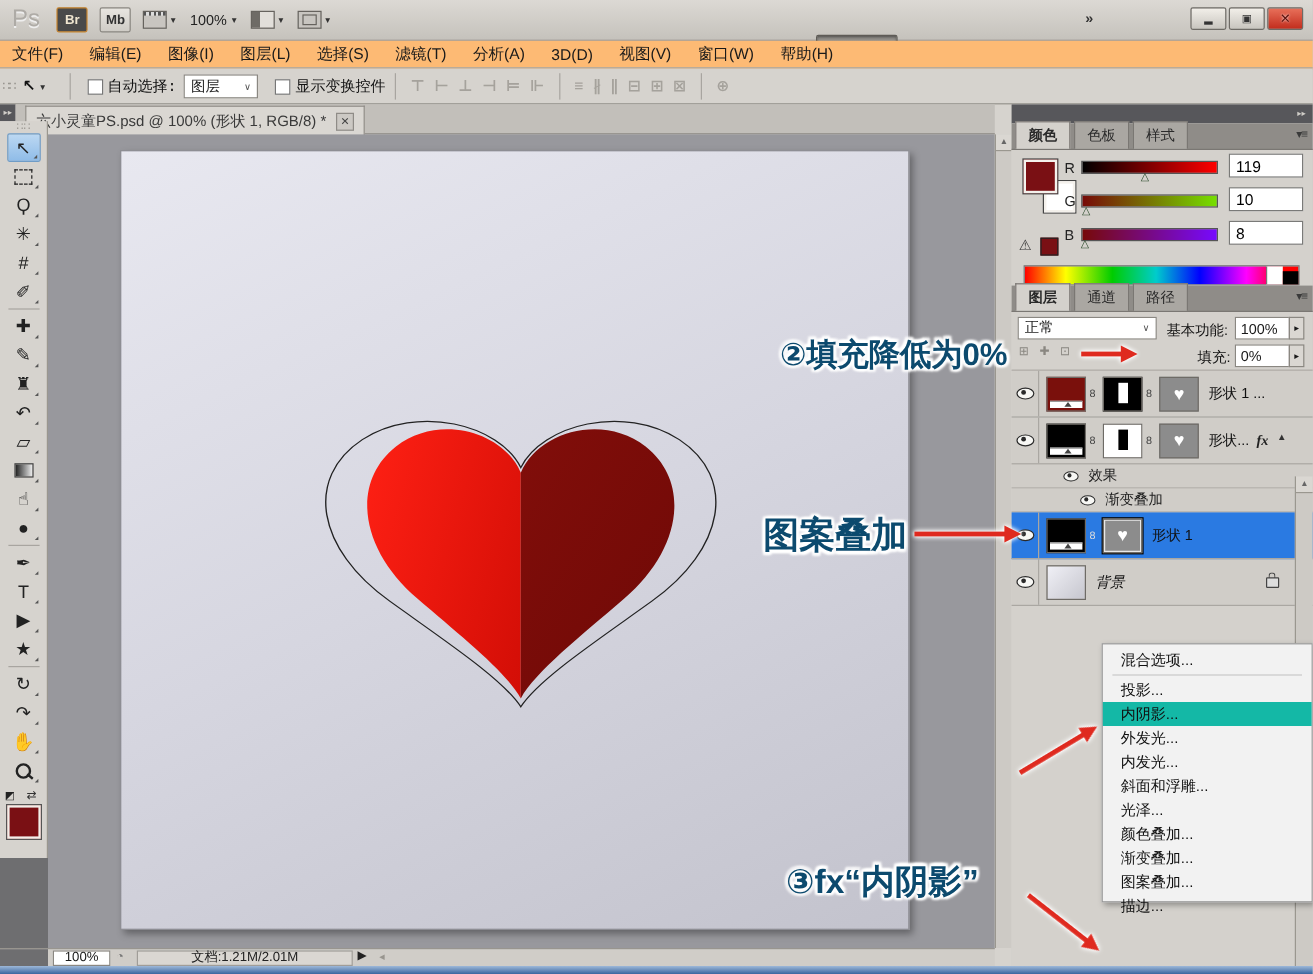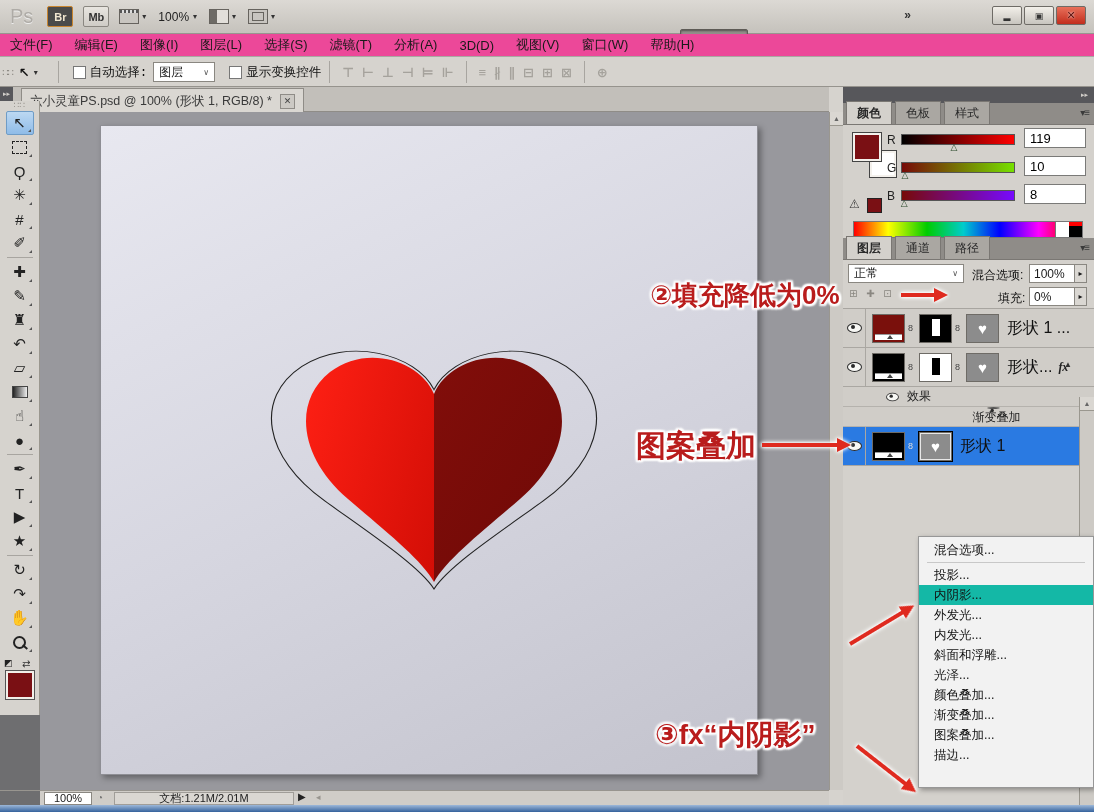--- a/index.html
+++ b/index.html
@@ -29,21 +29,21 @@
                  box-shadow:inset 0 1px 2px rgba(0,0,0,.4);}
   #ws-more{margin-left:8px;font-weight:bold;color:#333;letter-spacing:-2px;}
   #win-controls{position:absolute;right:8px;top:6px;display:flex;}
   .win-btn{width:28px;height:17px;border:1px solid #6e6b66;border-radius:2px;margin-left:2px;
            background:linear-gradient(#f2efe9,#c8c5bf);display:flex;align-items:center;justify-content:center;
            font-size:9px;color:#333;}
   #btn-close{background:linear-gradient(#e8705a,#c22d1d);color:#5d0f0a;font-weight:bold;
              text-shadow:0 0 2px #fff;font-size:11px;}
 
   
-  #menubar{left:0;top:34px;width:1094px;height:23px;background:#ec4899;border-bottom:1px solid #aaa7a2;
+  #menubar{left:0;top:34px;width:1094px;height:23px;background:#fdba74;border-bottom:1px solid #aaa7a2;
            display:flex;align-items:center;padding-left:10px;box-sizing:border-box;}
   .menu-item{margin-right:22px;color:#1a1a1a;font-size:13px;}
 
   
   #optionsbar{left:0;top:58px;width:1094px;height:29px;background:#d6d3ce;border-bottom:1px solid #96938d;
               display:flex;align-items:center;box-sizing:border-box;}
   #opt-grip{color:#8a8781;font-size:10px;margin:0 6px 0 2px;letter-spacing:-1px;}
   .vdiv{width:1px;height:22px;background:#a8a5a0;margin:0 8px;}
   #move-ic{font-size:13px;font-weight:bold;color:#111;}
   .chk{width:11px;height:11px;border:1px solid #777;background:#fff;margin:0 4px 0 6px;flex:none;}
@@ -157,42 +157,42 @@
   .t-black{background:#000;}
   .t-maskb{background:#000;}
   .t-maskb .bar{position:absolute;left:12px;top:4px;width:8px;height:17px;background:#fff;}
   .t-maskw{background:#fff;}
   .t-maskw .bar{position:absolute;left:12px;top:4px;width:8px;height:17px;background:#000;}
   .t-vec{background:#8c8c8c;display:flex;align-items:center;justify-content:center;}
   .t-vec span{color:#fff;font-size:15px;line-height:1;}
   .t-vec.selv{box-shadow:0 0 0 1px #000, inset 0 0 0 1px #e8e8e8;}
   .t-bg{background:linear-gradient(135deg,#f0f0f6,#c6c6ce);}
   .linkg{font-size:9px;color:#444;margin-left:3px;flex:none;}
-  .lname{margin-left:8px;font-size:16px;color:#111;white-space:nowrap;}
+  .lname{margin-left:8px;font-size:12px;color:#111;white-space:nowrap;}
   .lname.it{font-style:italic;}
   .fxtag{font-style:italic;font-weight:bold;font-family:"Liberation Serif","DejaVu Serif",serif;margin-left:6px;color:#222;}
   .collapse-btn{position:absolute;right:22px;top:12px;font-size:8px;color:#333;}
   .fxrow{height:19px;border-bottom:1px solid #b5b2ad;display:flex;align-items:center;font-size:12px;color:#222;}
   .fxrow .eye{transform:scale(.85);}
   .lockic{width:9px;height:7px;border:1px solid #444;background:#ddd;position:relative;margin-left:auto;margin-right:28px;border-radius:1px;}
   .lockic::before{content:"";position:absolute;top:-5px;left:1px;width:4px;height:4px;border:1.5px solid #444;border-bottom:none;border-radius:4px 4px 0 0;}
   #lp-scroll{position:absolute;right:0;top:159px;width:15px;height:477px;background:#cdcac5;border-left:1px solid #9a978f;box-sizing:border-box;}
 
   
-  #ctx-menu{left:918px;top:536px;width:176px;height:252px;background:#f2f2f2;border:1px solid #979797;
+  #ctx-menu{left:918px;top:536px;width:176px;height:216px;background:#f2f2f2;border:1px solid #979797;
             box-shadow:2px 2px 5px rgba(0,0,0,.35);z-index:50;box-sizing:border-box;padding:3px 0;}
   .ctx-item{height:20px;line-height:20px;padding-left:15px;font-size:12.5px;color:#111;}
   .ctx-item.hl{background:#14b8a6;}
   .ctx-div{height:1px;background:#c8c8c8;margin:2px 8px;}
 
   
   #win-bottom{left:0;top:805px;width:1094px;height:7px;background:linear-gradient(#9db8d9,#35629c);}
 
   
-  .anno{position:absolute;color:#b91c1c;font-weight:bold;z-index:100;white-space:nowrap;
+  .anno{position:absolute;color:#0c4a6e;font-weight:bold;z-index:100;white-space:nowrap;
         text-shadow:-2px -2px 2px #fff,2px -2px 2px #fff,-2px 2px 2px #fff,2px 2px 2px #fff,0 -2px 2px #fff,0 2px 2px #fff,-2px 0 2px #fff,2px 0 2px #fff;}
   .red-arrow{position:absolute;height:4px;background:#df2a1f;z-index:100;transform-origin:left center;
              filter:drop-shadow(0 0 2px #fff) drop-shadow(0 0 1px #fff);}
   .red-arrow::after{content:"";position:absolute;right:-13px;top:-5px;border-left:14px solid #df2a1f;
                     border-top:7px solid transparent;border-bottom:7px solid transparent;}
 </style>
 </head>
 <body>
 
 <div class="abs" id="titlebar">
@@ -436,21 +436,21 @@
         <span class="ptab active">图层</span>
         <span class="ptab">通道</span>
         <span class="ptab">路径</span>
         <span class="pmenu">▾≡</span>
       </div>
     <div id="lp-controls">
       <div id="blend-select">
         <span>正常</span>
         <span style="font-size:8px;color:#555;">∨</span>
       </div>
-      <span class="lp-label" style="left:129px;top:7px;">混合选项:</span>
+      <span class="lp-label" style="left:129px;top:7px;">基本功能:</span>
       <span class="lp-val" style="left:186px;top:4px;">100%</span>
       <span class="lp-spin" style="left:231px;top:4px;">▸</span>
       <span id="lock-icons">⊞ ✚ ⊡</span>
       <span class="lp-label" style="left:155px;top:30px;">填充:</span>
       <span class="lp-val" style="left:186px;top:27px;">0%</span>
       <span class="lp-spin" style="left:231px;top:27px;">▸</span>
     </div>
 
     <div id="layer-list">
 
@@ -485,37 +485,45 @@
           </div>
         <span class="lname">形状...</span>
         <span class="fxtag">fx</span>
         <span class="collapse-btn">▲</span>
       </div>
 
       <div class="fxrow" style="padding-left:42px;">
         <span class="eye" style="margin-right:7px;"></span>
         <span>效果</span>
       </div>
-      <div class="fxrow" style="padding-left:56px;flex-direction:column;">
+      <div class="fxrow" style="padding-left:56px;">
         <span class="eye" style="margin-right:7px;"></span>
         <span>渐变叠加</span>
       </div>
 
       <div class="lrow sel">
         <div class="eyecell">
             <span class="eye"></span>
           </div>
         <div class="thumb t-black gradbar"></div>
         <span class="linkg" style="color:#ddd;">8</span>
         <div class="thumb t-vec selv">
             <span>♥</span>
           </div>
         <span class="lname">形状 1</span>
       </div>
 
+      <div class="lrow">
+        <div class="eyecell">
+            <span class="eye"></span>
+          </div>
+        <div class="thumb t-bg"></div>
+        <span class="lname it">背景</span>
+        <span class="lockic"></span>
+      </div>
     </div>
 
     <div id="lp-scroll">
       <div class="scr-btn">▲</div>
     </div>
 
   </div>
 </div>
 
 <div class="abs" id="ctx-menu">

